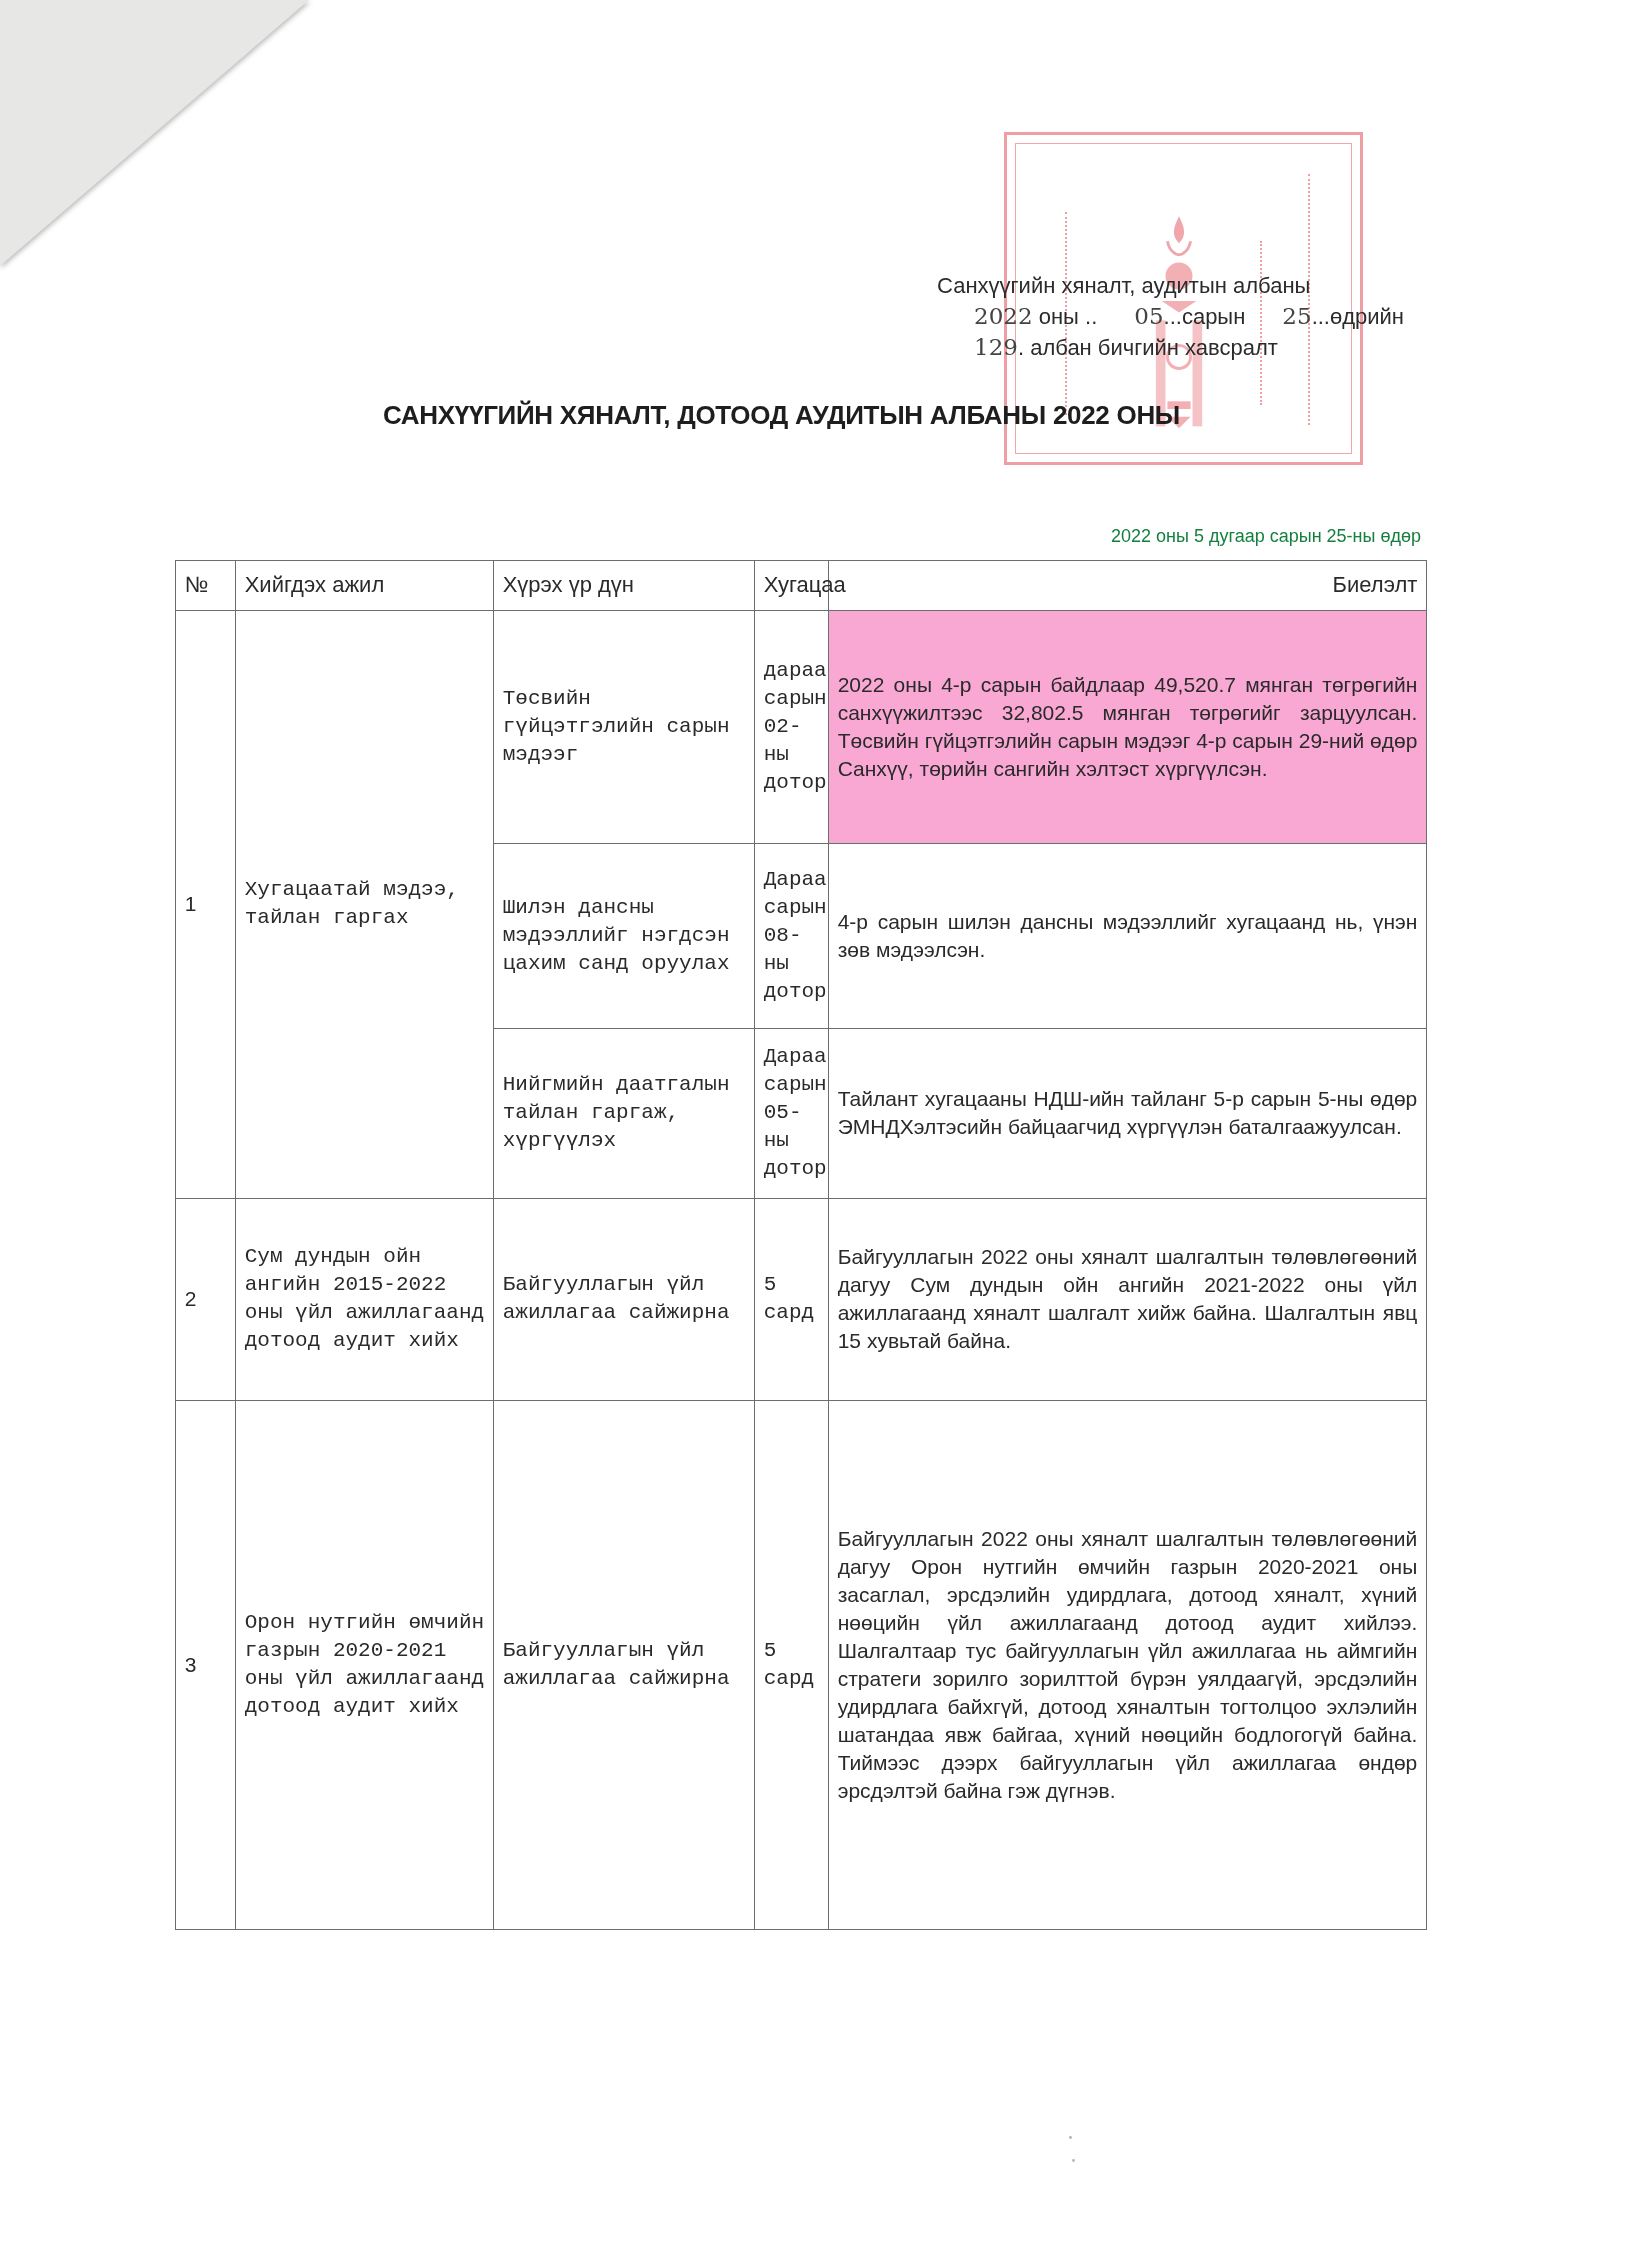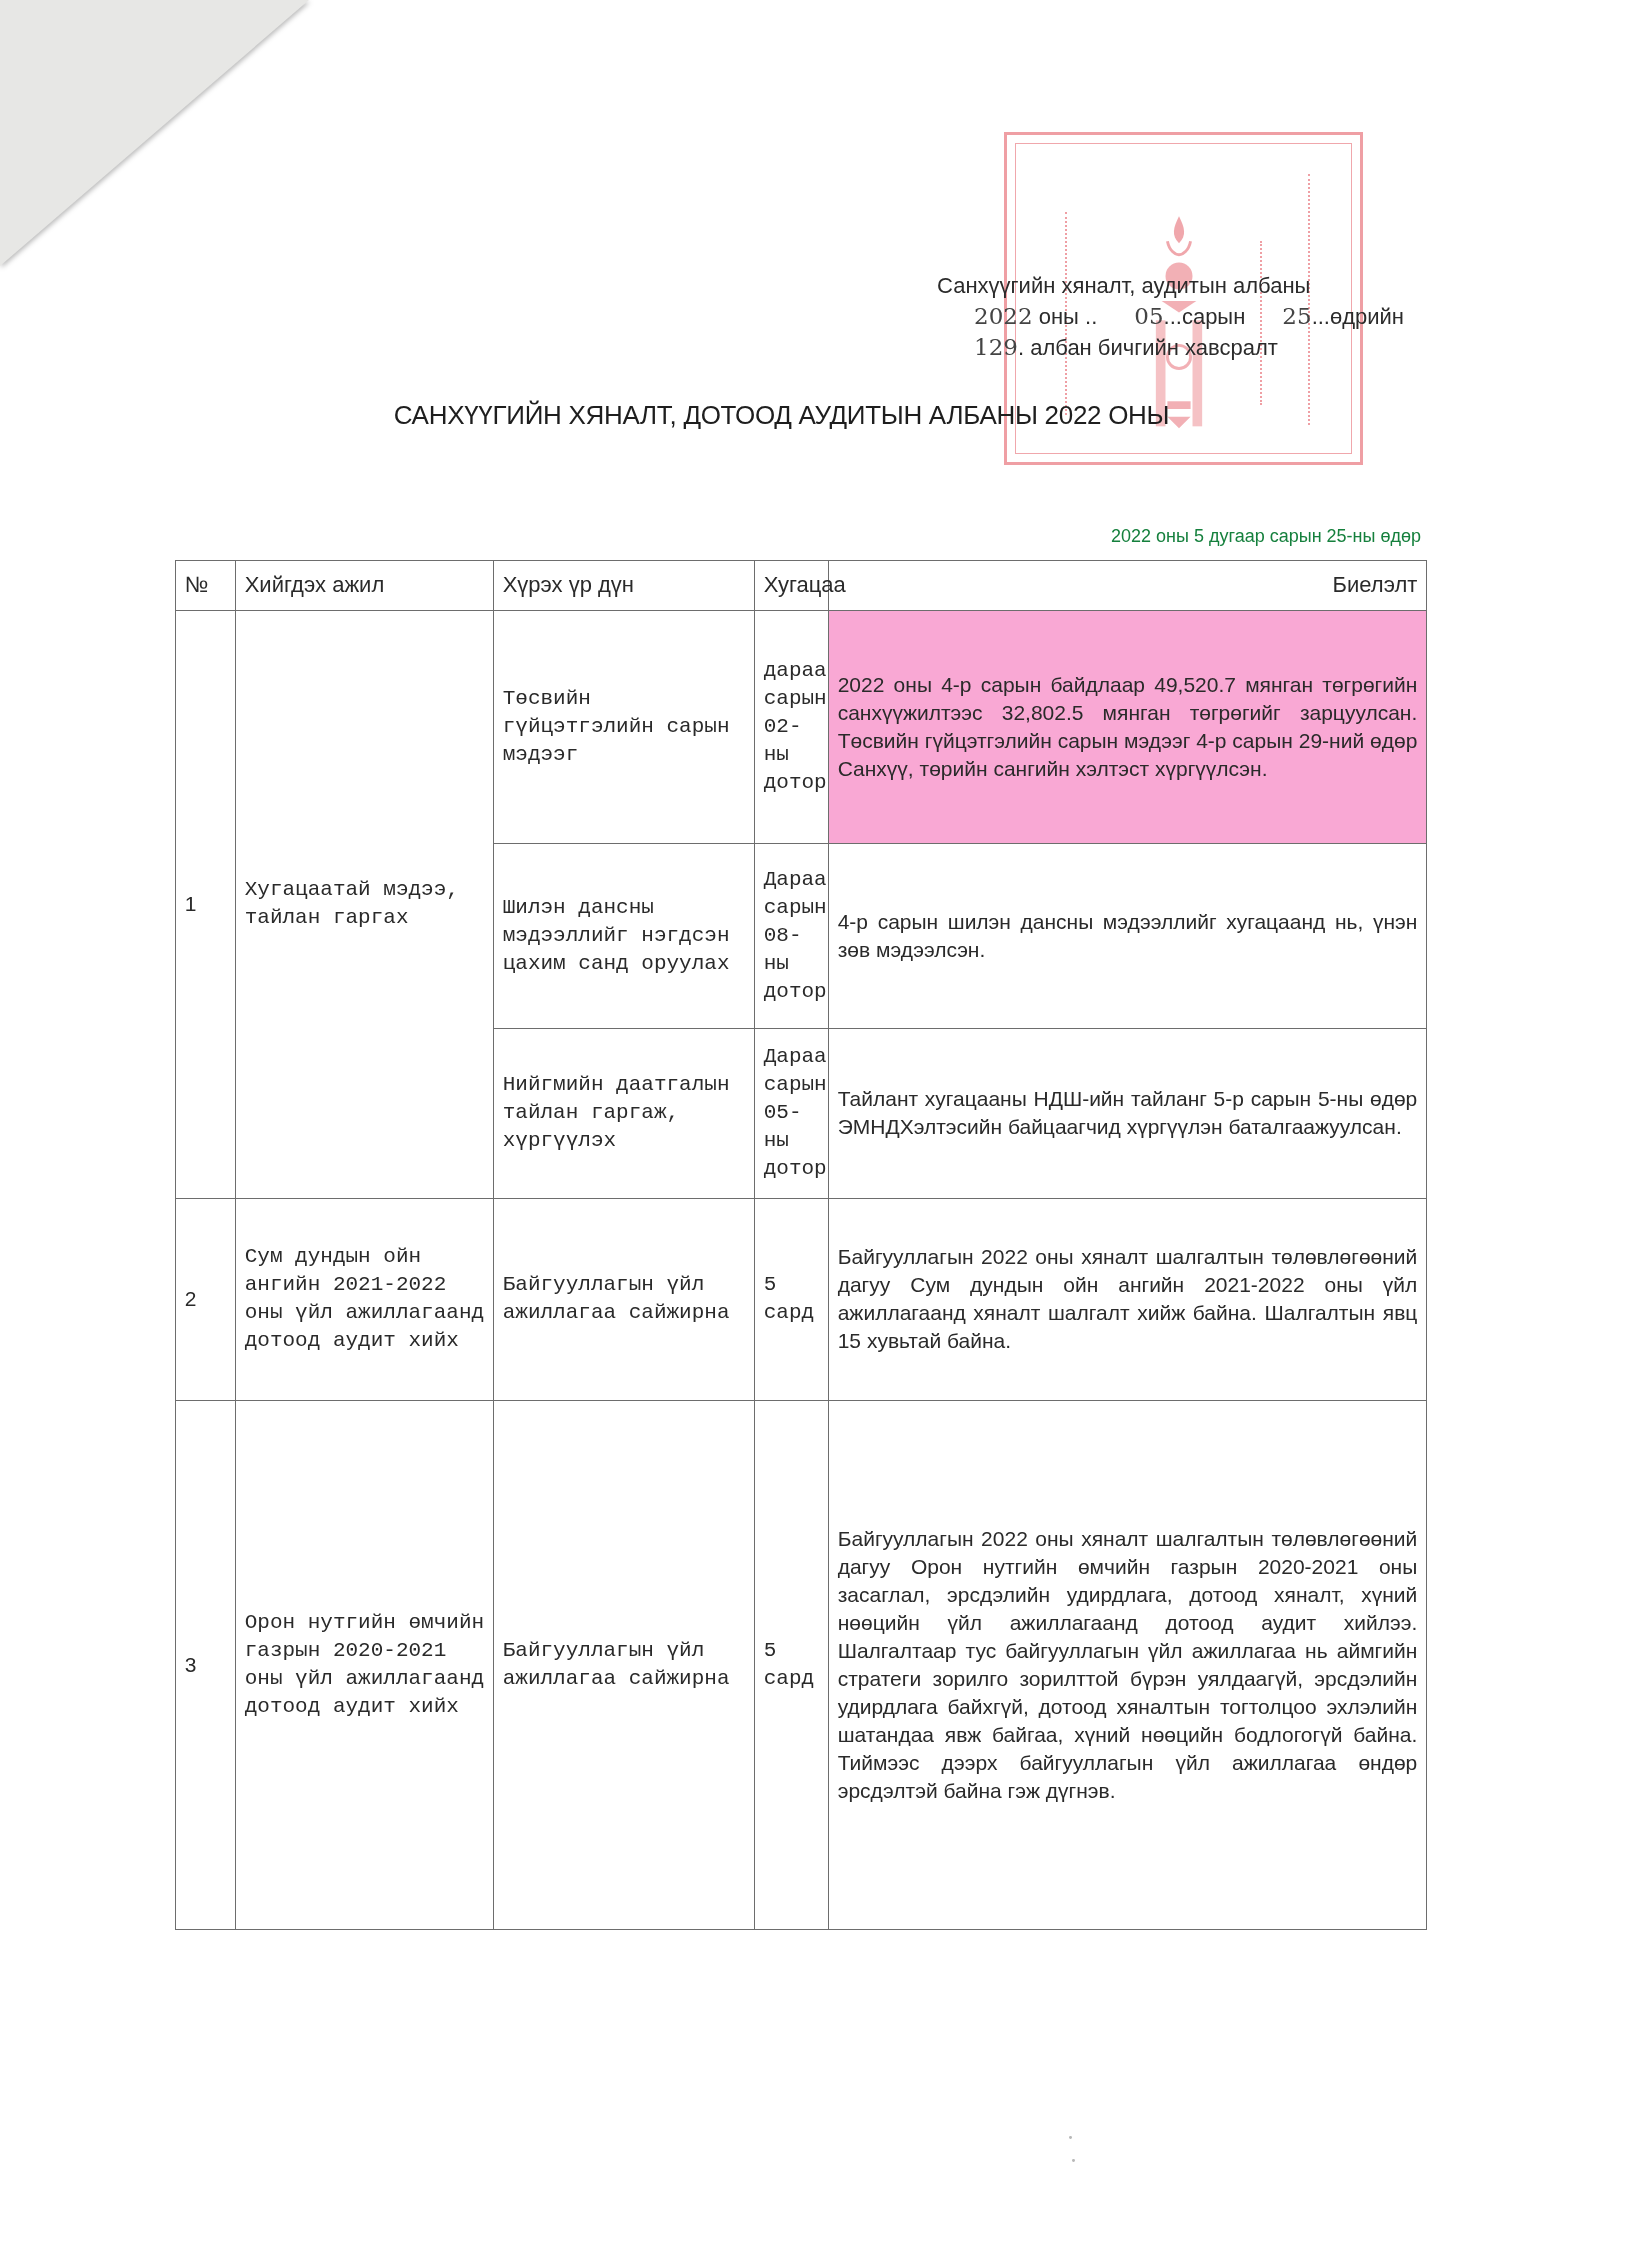--- a/index.html
+++ b/index.html
@@ -63,21 +63,21 @@
       color: #444;
       font-size: 23px;
       margin-left: 37px;
     }
     .title {
       position: absolute;
       left: 270px;
       top: 399px;
       width: 1023px;
       text-align: center;
-      font-weight: normal;
+      font-weight: bold;
       font-size: 26px;
       line-height: 33px;
       color: #1e1e1e;
       letter-spacing: -0.3px;
     }
     .date-line {
       position: absolute;
       right: 220px;
       top: 526px;
       font-size: 18px;
@@ -189,21 +189,21 @@
       <td class="center">Дараа сарын 08-ны дотор</td>
       <td class="just">4-р сарын шилэн дансны мэдээллийг хугацаанд нь, үнэн зөв мэдээлсэн.</td>
     </tr>
     <tr style="height:170px;">
       <td class="center">Нийгмийн даатгалын тайлан гаргаж, хүргүүлэх</td>
       <td class="center">Дараа сарын 05-ны дотор</td>
       <td class="just">Тайлант хугацааны НДШ-ийн тайланг 5-р сарын 5-ны өдөр ЭМНДХэлтэсийн байцаагчид хүргүүлэн баталгаажуулсан.</td>
     </tr>
     <tr style="height:202px;">
       <td class="num">2</td>
-      <td class="center">Сум дундын ойн ангийн 2021-2022 оны үйл ажиллагаанд дотоод аудит хийх</td>
+      <td class="center">Сум дундын ойн ангийн 2015-2022 оны үйл ажиллагаанд дотоод аудит хийх</td>
       <td class="center">Байгууллагын үйл ажиллагаа сайжирна</td>
       <td class="center">5 сард</td>
       <td class="just">Байгууллагын 2022 оны хяналт шалгалтын төлөвлөгөөний дагуу Сум дундын ойн ангийн 2021-2022 оны үйл ажиллагаанд хяналт шалгалт хийж байна. Шалгалтын явц 15 хувьтай байна.</td>
     </tr>
     <tr style="height:529px;">
       <td class="num">3</td>
       <td class="center">Орон нутгийн өмчийн газрын 2020-2021 оны үйл ажиллагаанд дотоод аудит хийх</td>
       <td class="center">Байгууллагын үйл ажиллагаа сайжирна</td>
       <td class="center">5 сард</td>
       <td class="just">Байгууллагын 2022 оны хяналт шалгалтын төлөвлөгөөний дагуу Орон нутгийн өмчийн газрын 2020-2021 оны засаглал, эрсдэлийн удирдлага, дотоод хяналт, хүний нөөцийн үйл ажиллагаанд дотоод аудит хийлээ. Шалгалтаар тус байгууллагын үйл ажиллагаа нь аймгийн стратеги зорилго зорилттой бүрэн уялдаагүй, эрсдэлийн удирдлага байхгүй, дотоод хяналтын тогтолцоо эхлэлийн шатандаа явж байгаа, хүний нөөцийн бодлогогүй байна. Тиймээс дээрх байгууллагын үйл ажиллагаа өндөр эрсдэлтэй байна гэж дүгнэв.</td>

